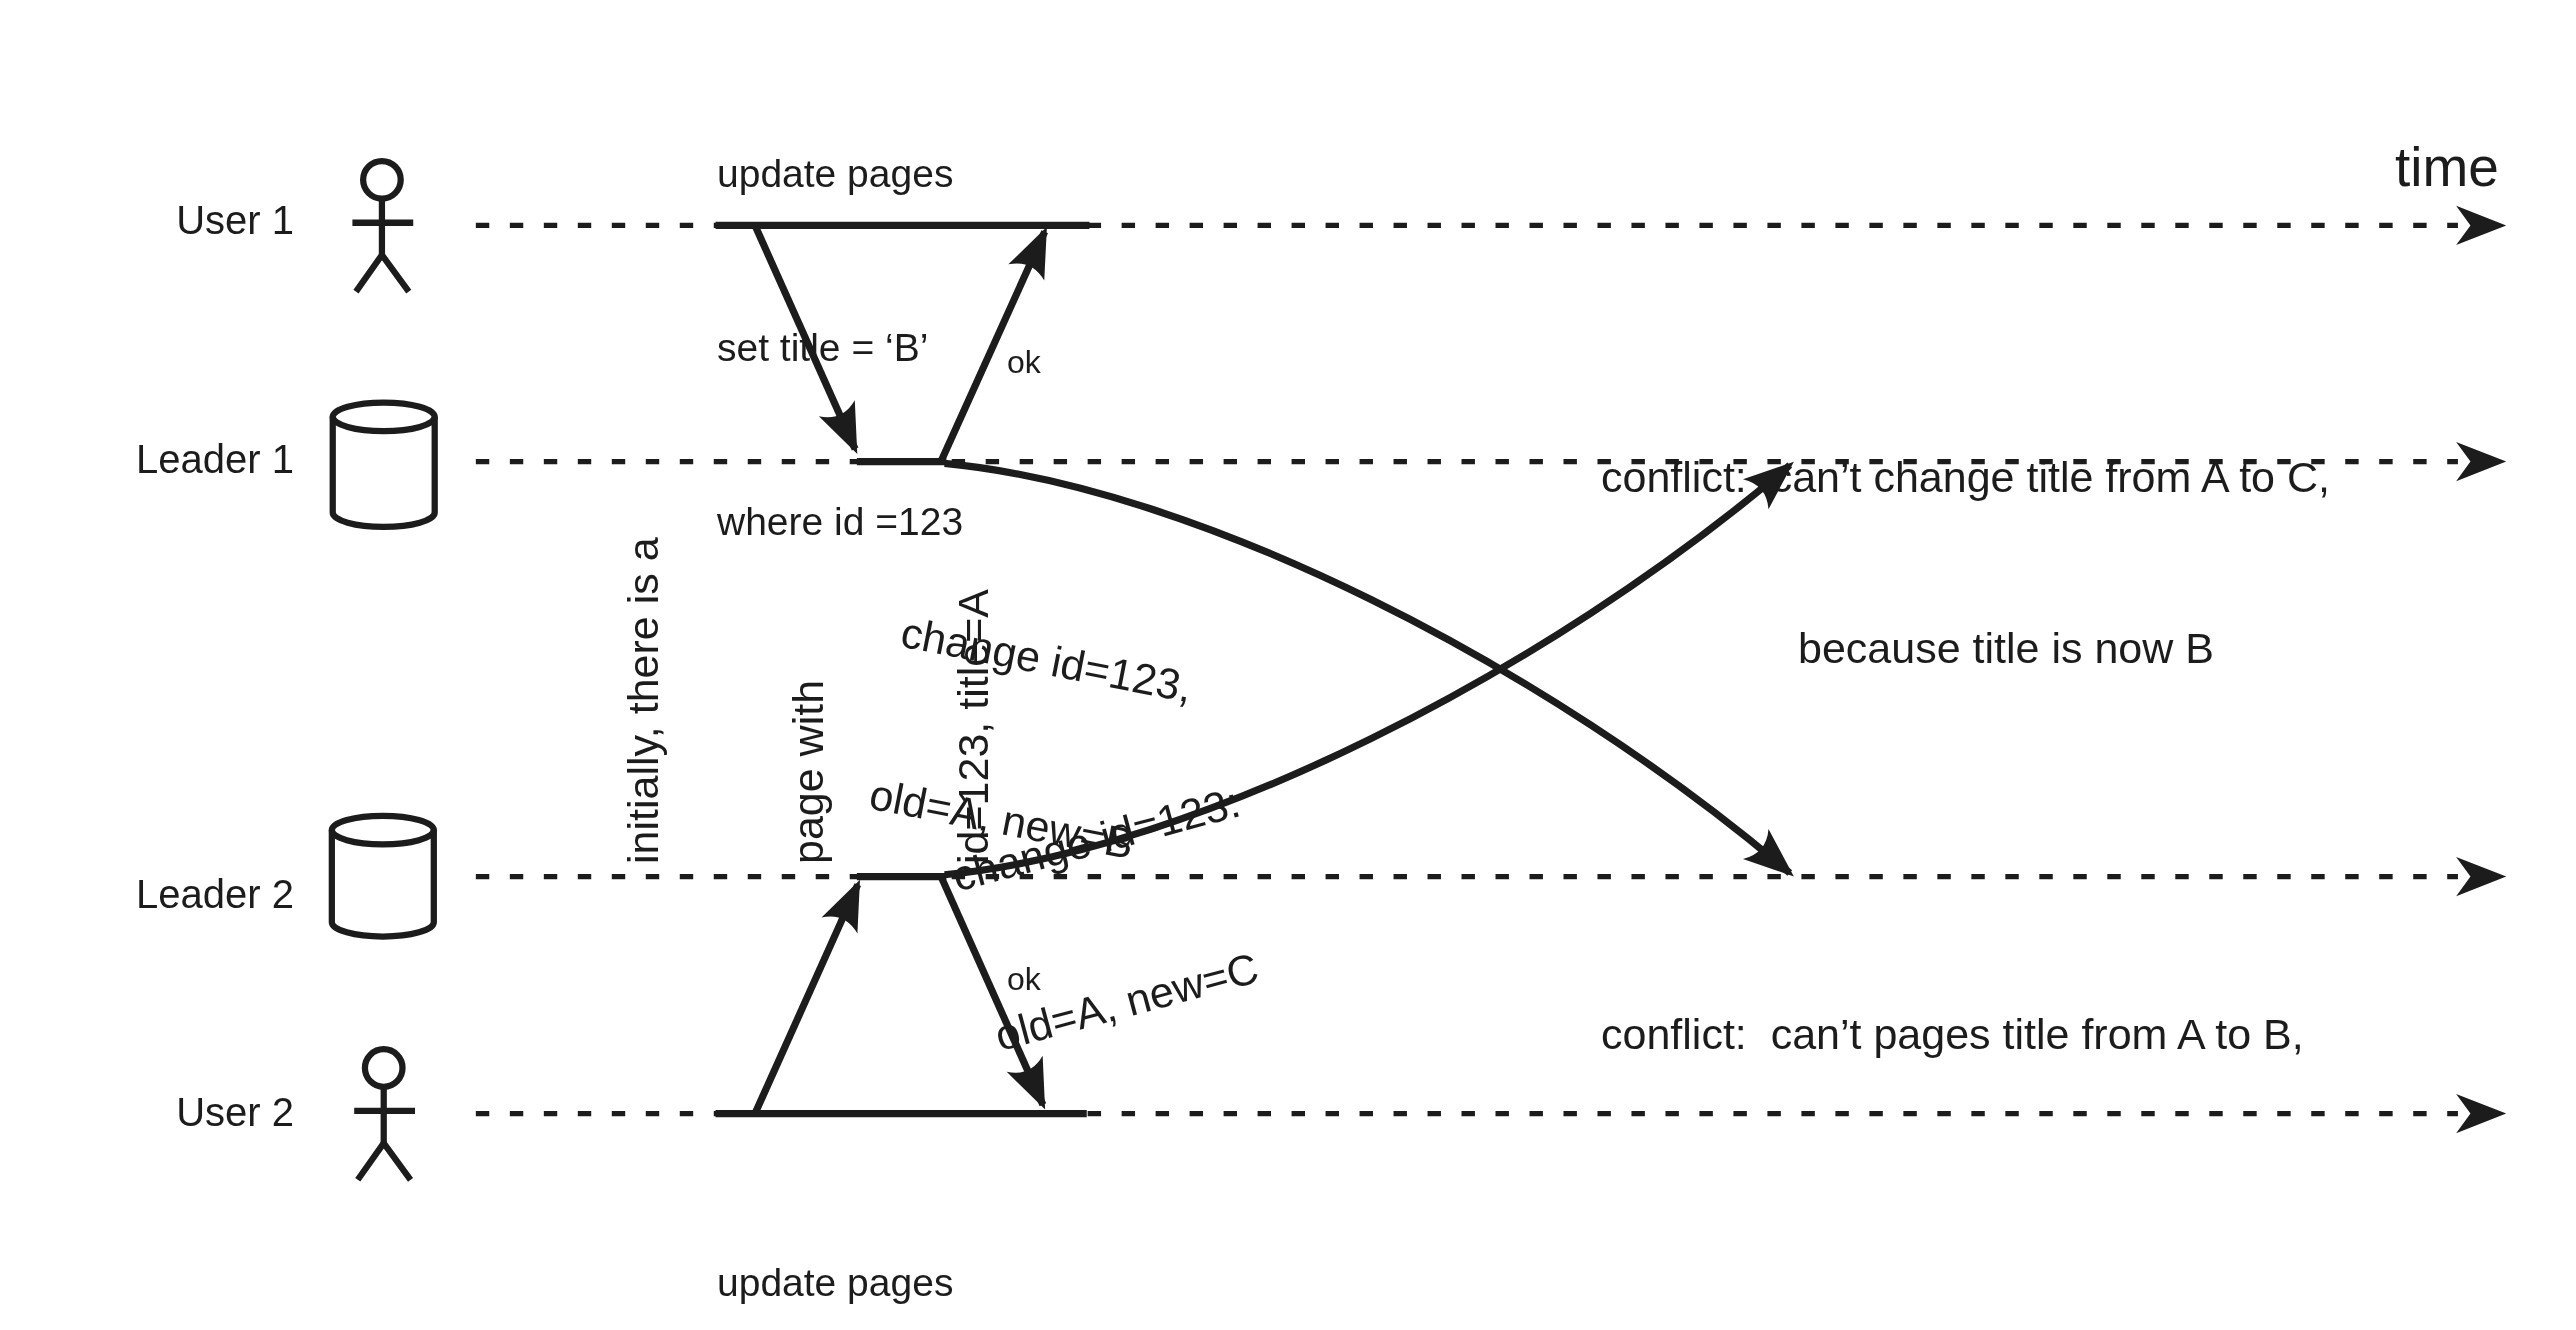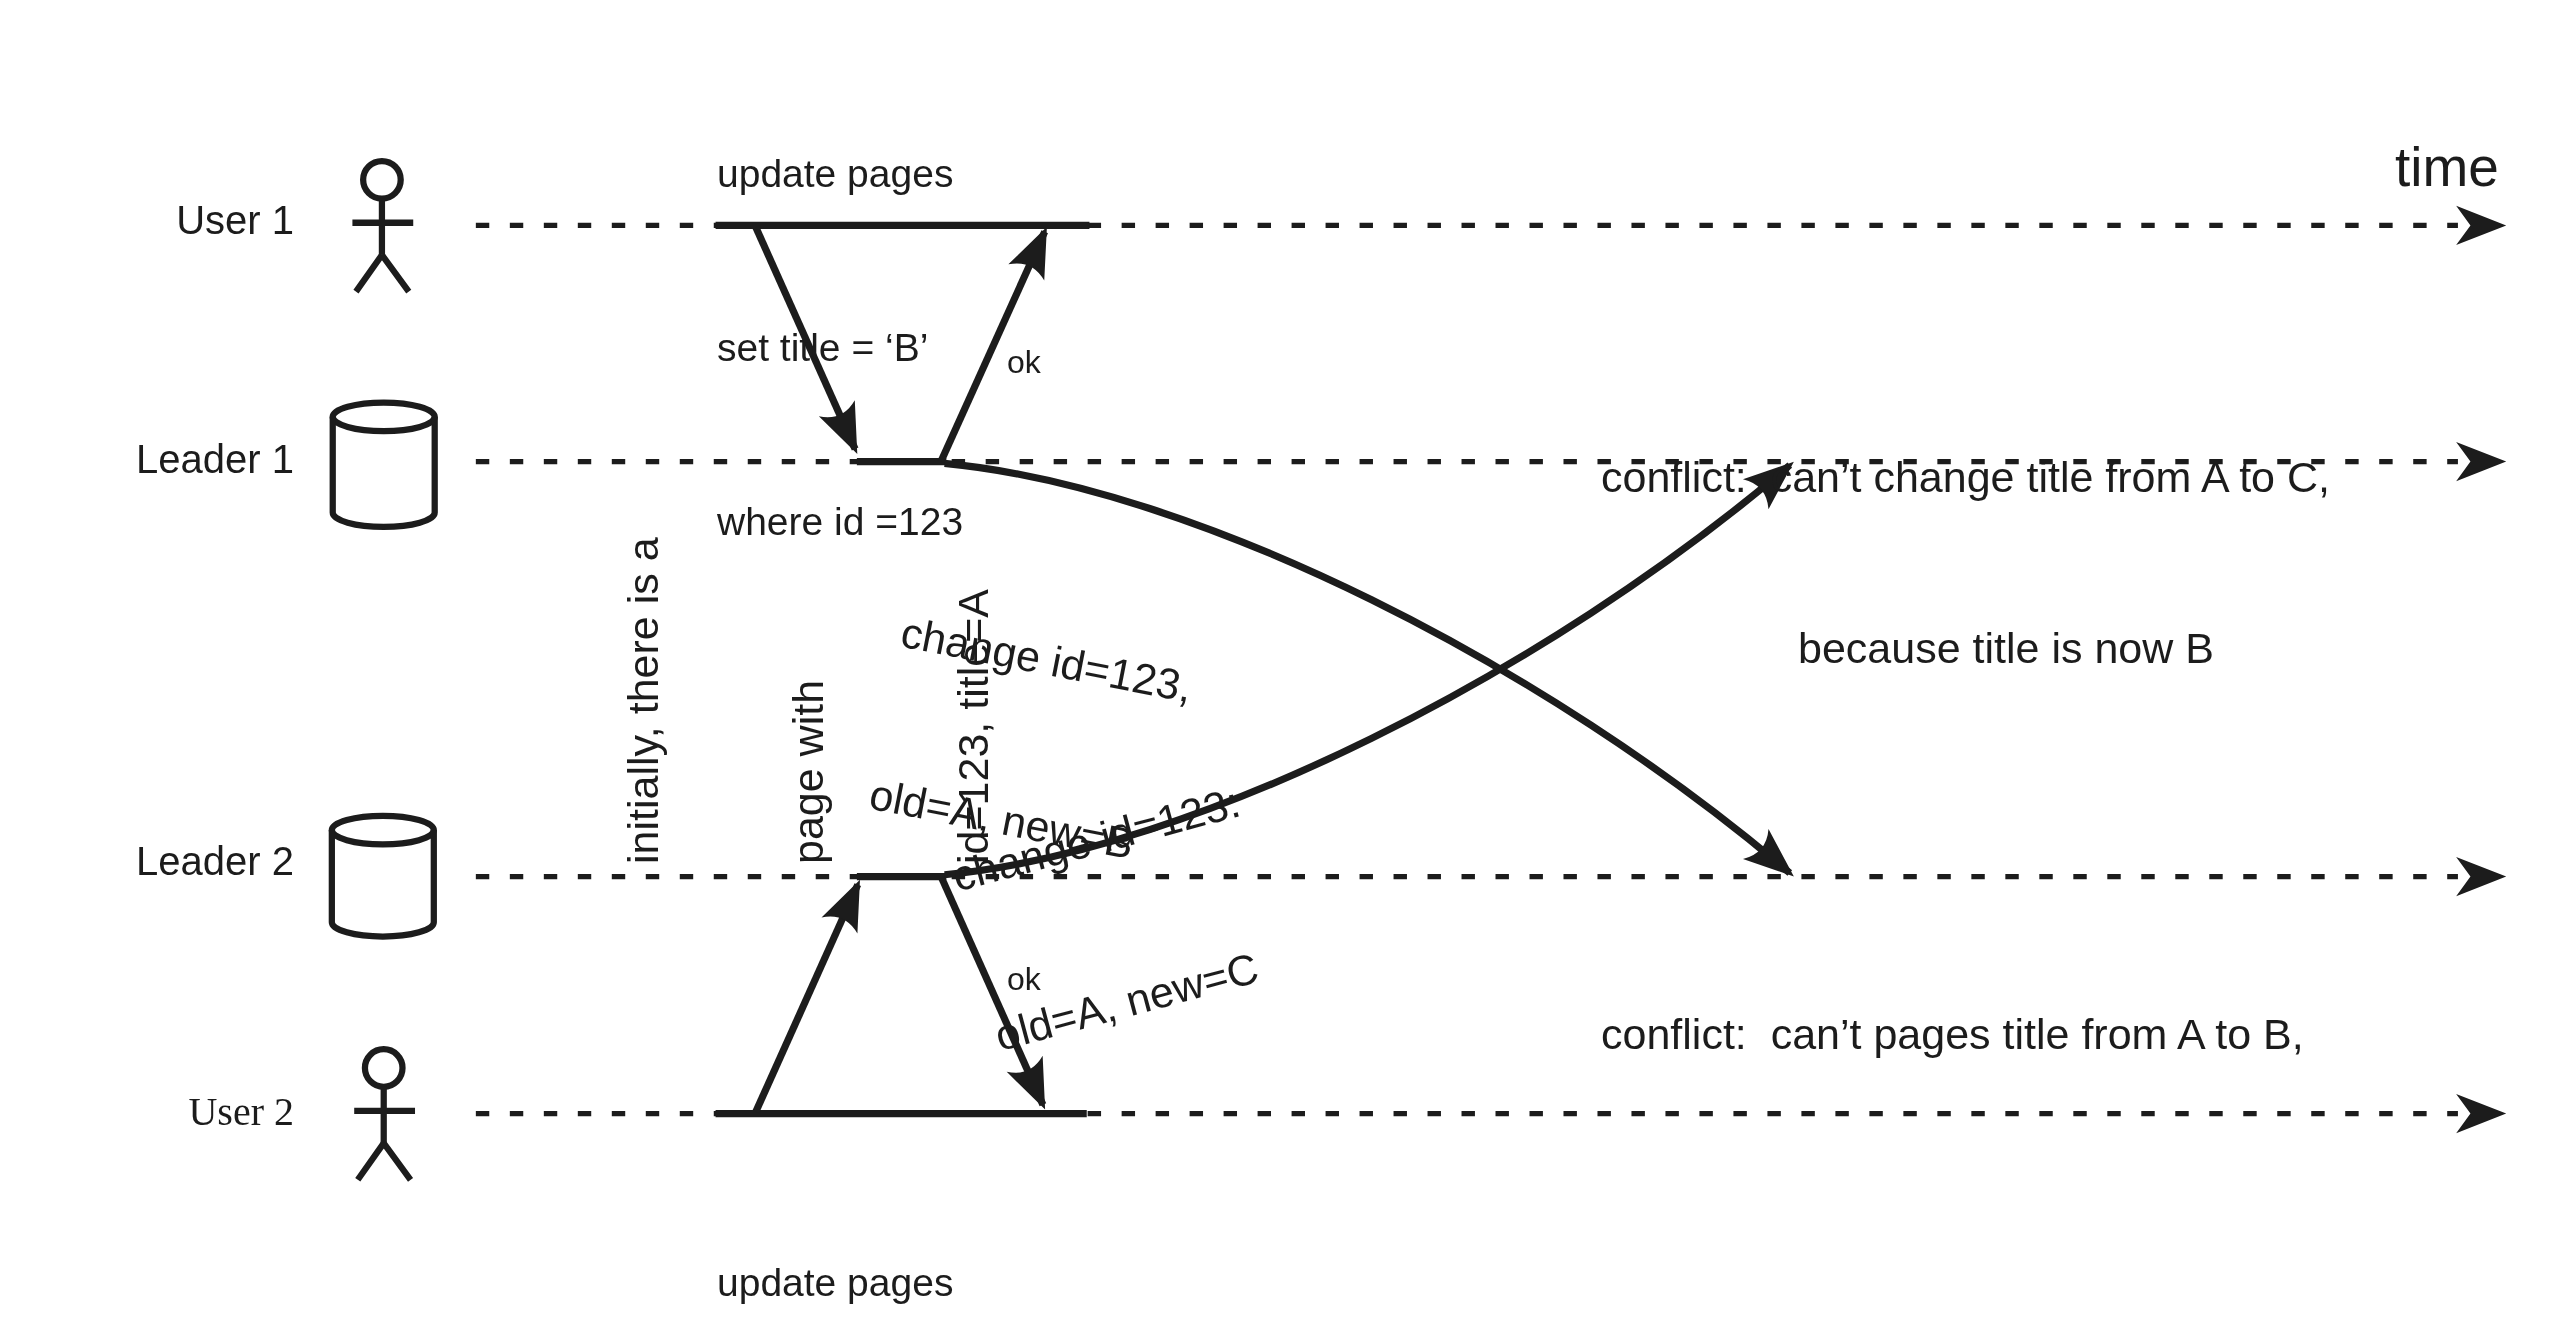--- a/index.html
+++ b/index.html
@@ -83,22 +83,22 @@
     <g stroke="#1c1c1c" stroke-width="7" fill="none">
       <circle cx="429" cy="1194" r="21"></circle>
       <path d="M429 1215 V1278"></path>
       <path d="M396 1242 H464"></path>
       <path d="M429 1278 L400 1319 M429 1278 L459 1319"></path>
     </g>
   </svg>
 
   <div class="txt actor-label" style="top:194px;">User 1</div>
   <div class="txt actor-label" style="top:433px;">Leader 1</div>
-  <div class="txt actor-label" style="top:835px;">Leader 2</div>
-  <div class="txt actor-label" style="top:1086px;font-family:Liberation Serif, serif;">User 2</div>
+  <div class="txt actor-label" style="top:868px;">Leader 2</div>
+  <div class="txt actor-label" style="top:1086px;">User 2</div>
 
   <div class="txt time-label" style="left:2395px; top:140px;">time</div>
 
   <div class="txt annotation" style="left:717px; top:29px;">
     <div>update pages</div>
     <div>set title = ‘B’</div>
     <div>where id =123</div>
   </div>
 
   <div class="txt annotation" style="left:717px; top:1138px;">

